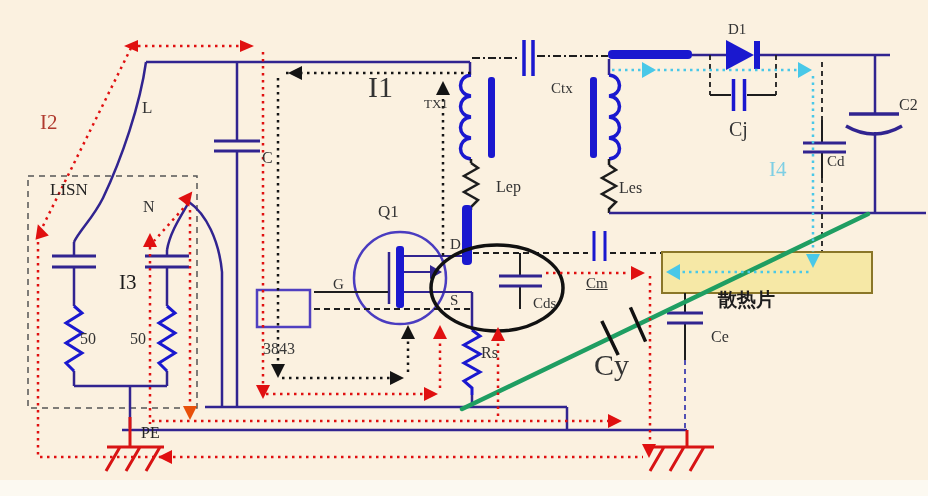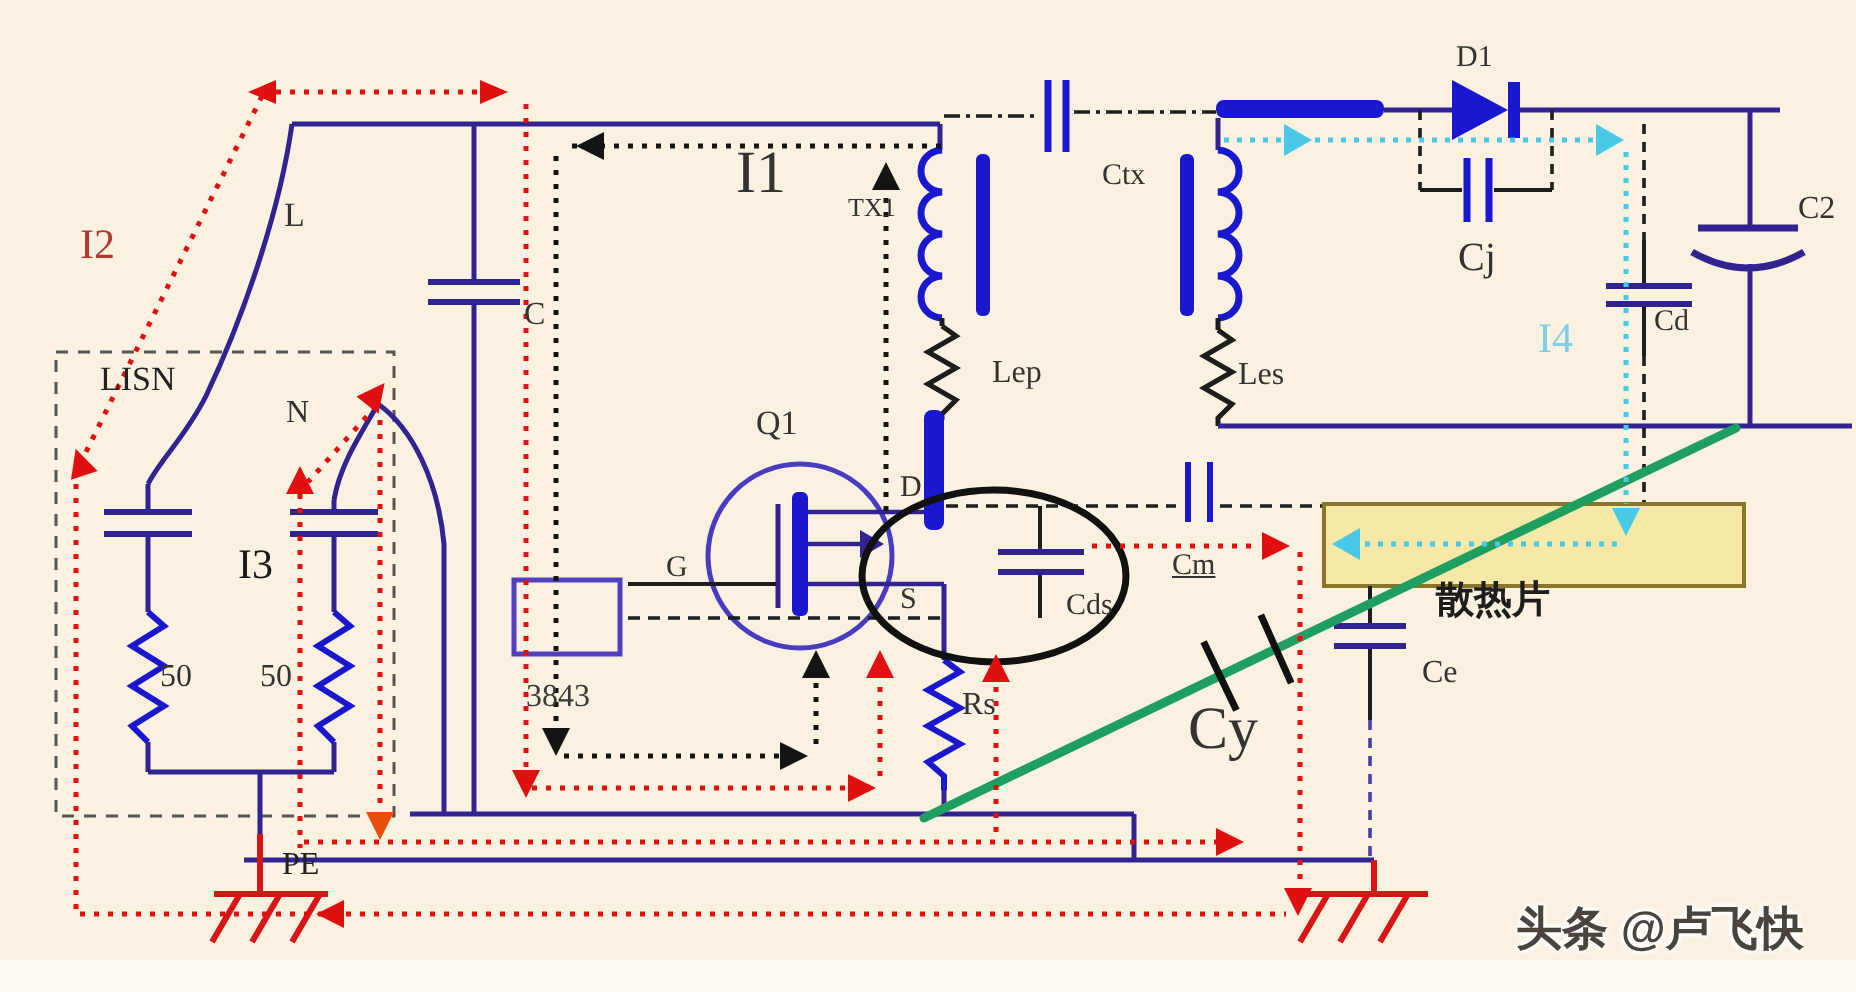--- a/index.html
+++ b/index.html
@@ -225,15 +225,14 @@
 <div class="lbl" style="left:729px;top:119px;font-size:20px;">Cj</div>
 <div class="lbl" style="left:899px;top:97px;">C2</div>
 <div class="lbl" style="left:827px;top:154px;font-size:15px;">Cd</div>
 <div class="lbl big" style="left:769px;top:159px;color:#7ecfe4;">I4</div>
 <div class="lbl" style="left:586px;top:276px;font-size:15px;text-decoration:underline;">Cm</div>
 <div class="lbl" id="heatsink-label" style="left:701px;top:292px;">散热片</div>
 <div class="lbl" style="left:711px;top:329px;">Ce</div>
 <div class="lbl" style="left:594px;top:350px;font-size:30px;">Cy</div>
 
 <div id="bottom-strip"></div>
-<div id="watermark">头条 @卢飞快</div>
 
 </div>
 
 </body></html>

